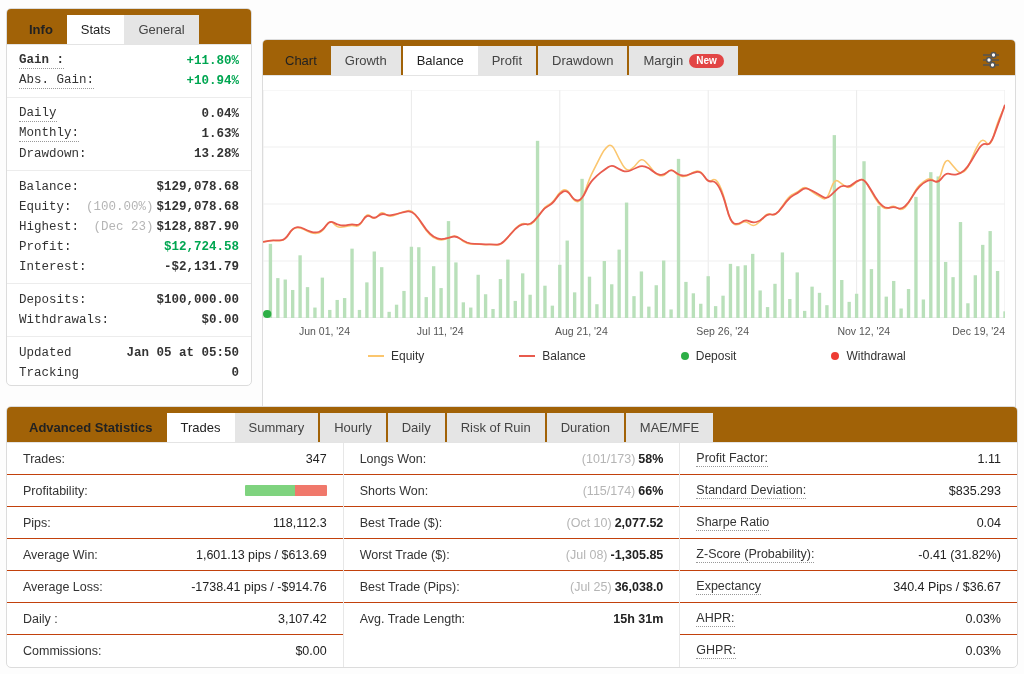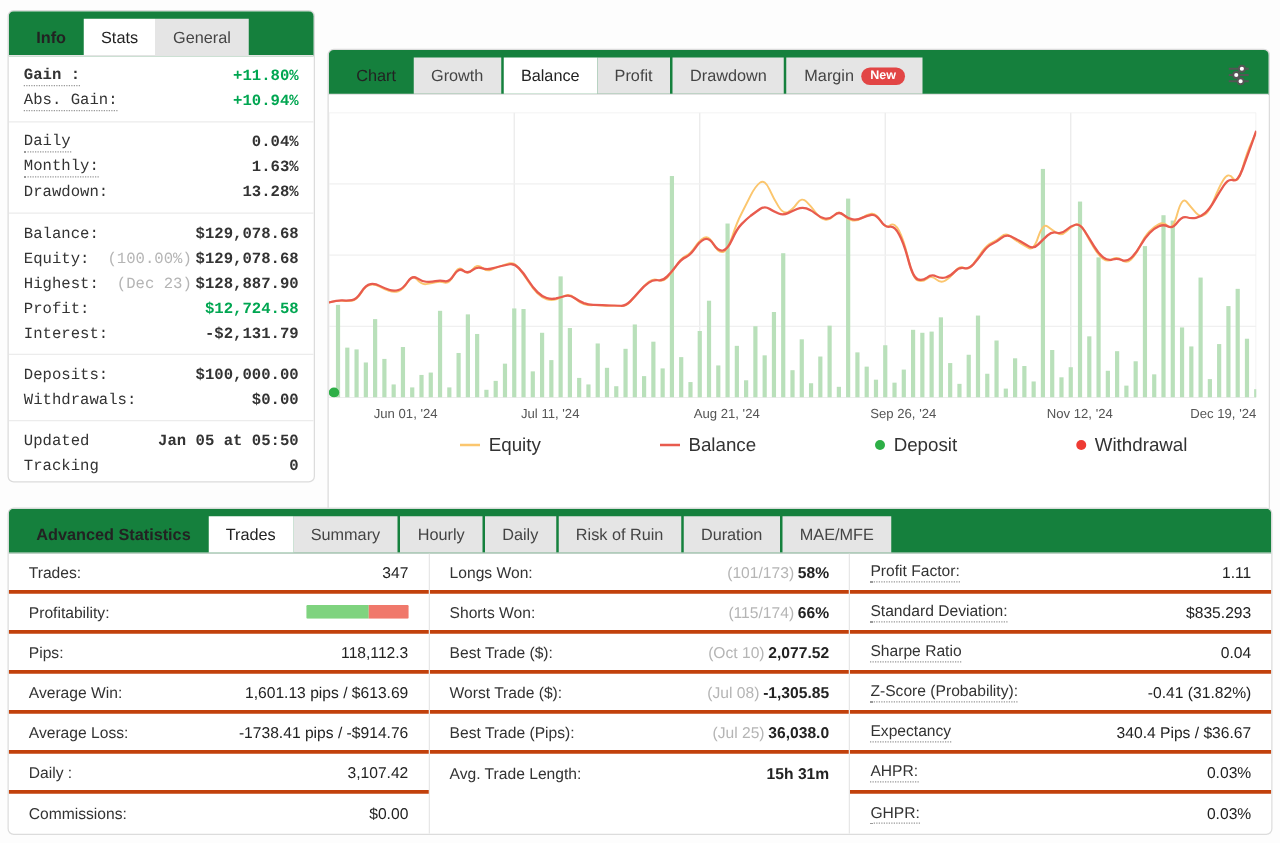--- a/index.html
+++ b/index.html
@@ -3,21 +3,21 @@
 <meta charset="utf-8">
 <style>
   * { margin:0; padding:0; box-sizing:border-box; }
   html,body { width:1024px; height:674px; background:#fdfdfd; font-family:"Liberation Sans", sans-serif; position:relative; overflow:hidden; }
   .panel { position:absolute; background:#fff; border:1px solid #dcdcdc; border-radius:5px; overflow:hidden; }
   #info-panel  { left:6px;   top:8px;   width:246px;  height:378px; }
   #chart-panel { left:262px; top:8px;   width:754px;  height:378px;margin-top:31px; }
   #stats-panel { left:6px;   top:406px; width:1012px; height:262px; }
 
   
-  .tabstrip { display:flex; align-items:flex-end; background:#15803d; border-bottom:1px solid #e4e4e4; height:36px; padding-left:8px; }
+  .tabstrip { display:flex; align-items:flex-end; background:#a16207; border-bottom:1px solid #e4e4e4; height:36px; padding-left:8px; }
   .tab { height:29px; display:flex; align-items:center; padding:0 14px; font-size:13px; color:#444; cursor:pointer; white-space:nowrap; }
   .tab.inactive { background:#e5e5e5; margin-right:2px; }
   .tab.active   { background:#fff; color:#222; }
   .tab.title    { background:transparent; color:#222; }
   .tab.bold-tab { font-weight:700; }
   .badge { background:#e24545; color:#fff; font-size:10px; font-weight:700; padding:2px 7px; border-radius:9px; margin-left:6px; line-height:1; }
 
   
   .sgroup { padding:6px 0;font-family:Liberation Mono, monospace; }
   .sgroup + .sgroup { border-top:1px solid #ececec; }
@@ -35,27 +35,27 @@
   .y-gutter { width:36px; position:relative; height:228px; }
   .ylab { position:absolute; right:6px; transform:translateY(-50%); font-size:10px; color:#888; }
   .plot { flex:1; height:228px; margin-right:10px; position:relative; }
   .plot svg { position:absolute; left:0; top:0; width:100%; height:100%; }
   .x-row { margin-left:36px; margin-right:10px; position:relative; height:24px; }
   .xlab { position:absolute; top:7px; font-size:10.5px; color:#555; white-space:nowrap; }
   .legend { display:flex; margin-left:105px; gap:95px; align-items:center; height:28px; }
   .litem { display:flex; align-items:center; gap:7px; cursor:pointer; }
   .sw-line { width:16px; height:2px; display:inline-block; }
   .sw-dot  { width:8px; height:8px; border-radius:50%; display:inline-block; }
-  .ltext { font-size:15px; color:#333; }
+  .ltext { font-size:12px; color:#333; }
 
   
   .stats-grid { display:grid; grid-template-columns:1fr 1fr 1fr; }
   .scol { }
   .scol:nth-child(1), .scol:nth-child(2) { border-right:1px solid #e7e7e7; }
-  .trow { height:32px; display:flex; align-items:center; justify-content:space-between; padding:0 16px; border-bottom:3px solid #c2410c; font-size:12.5px; }
+  .trow { height:32px; display:flex; align-items:center; justify-content:space-between; padding:0 16px; border-bottom:1px solid #c2410c; font-size:12.5px; }
   .scol .trow:last-child { border-bottom:none; }
   .tlab { color:#333; white-space:nowrap; }
   .tval { color:#222; white-space:nowrap; }
   .tval .vb { font-weight:700; }
   .pbar { width:82px; height:11px; display:flex; border-radius:1px; overflow:hidden; }
   .pbar span { display:block; height:100%; }
 </style>
 </head>
 <body>
 

